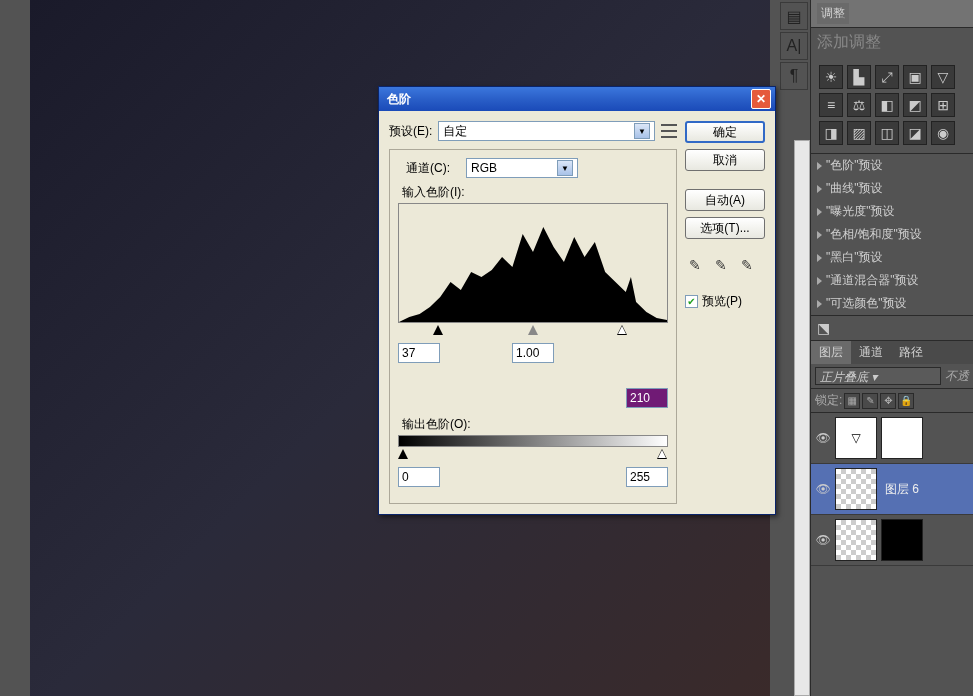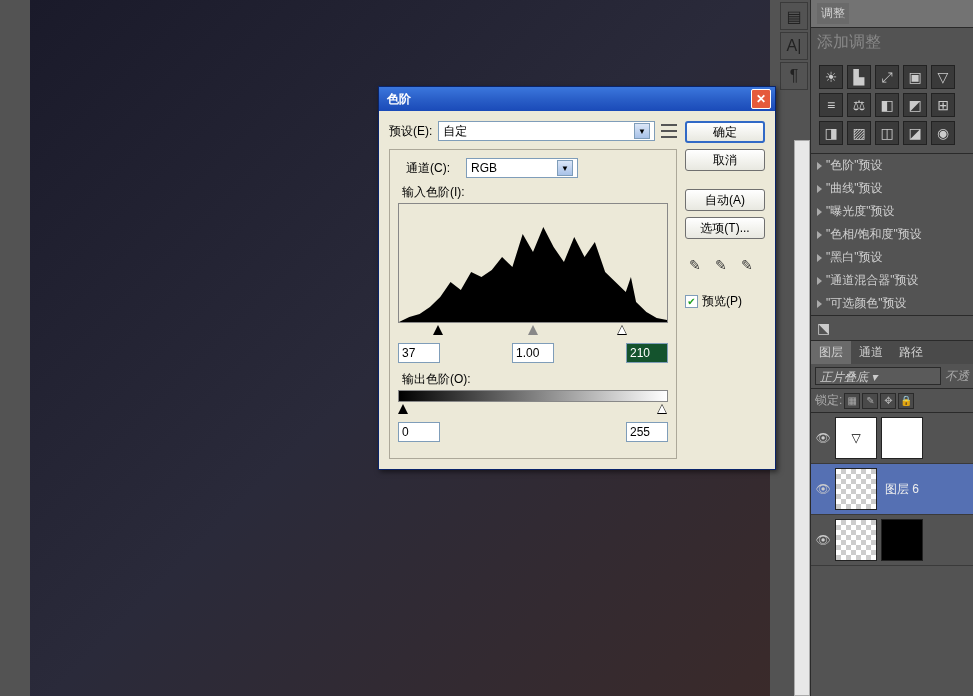--- a/index.html
+++ b/index.html
@@ -68,21 +68,21 @@
 .hist-svg { width: 100%; height: 100%; }
 .slider-track { position: relative; height: 12px; margin-bottom: 6px; }
 .slider-tri { position: absolute; top: 0; width: 0; height: 0; border-left: 5px solid transparent; border-right: 5px solid transparent; border-bottom: 10px solid; }
 .tri-black { border-bottom-color: #000; }
 .tri-gray { border-bottom-color: #888; }
 .tri-white { border-bottom-color: #000; }
 .tri-white::after { content: ''; position: absolute; left: -4px; top: 1px; border-left: 4px solid transparent; border-right: 4px solid transparent; border-bottom: 8px solid #fff; }
 
 .input-row { display: flex; justify-content: space-between; margin-bottom: 8px; }
 .num-input { width: 42px; height: 20px; border: 1px solid #7f9db9; background: #fff; padding: 0 3px; text-align: left; }
-.num-input.selected { background: #14532d; color: #fff; }
+.num-input.selected { background: #701a75; color: #fff; margin-top: 45px; }
 
 .gradient-bar { height: 12px; background: linear-gradient(to right, #000, #fff); border: 1px solid #888; margin-bottom: 2px; }
 
 .dlg-btn { height: 22px; background: linear-gradient(#fff, #e8e8e0); border: 1px solid #707070; border-radius: 3px; color: #000; cursor: pointer; display: flex; align-items: center; justify-content: center; }
 .dlg-btn.primary { border: 2px solid #3169c6; }
 
 .eyedroppers { display: flex; gap: 6px; justify-content: center; margin-top: 12px; }
 .eyedrop { width: 20px; height: 20px; color: #333; font-size: 14px; cursor: pointer; }
 
 .preview-check { display: flex; align-items: center; gap: 4px; margin-top: 10px; }

